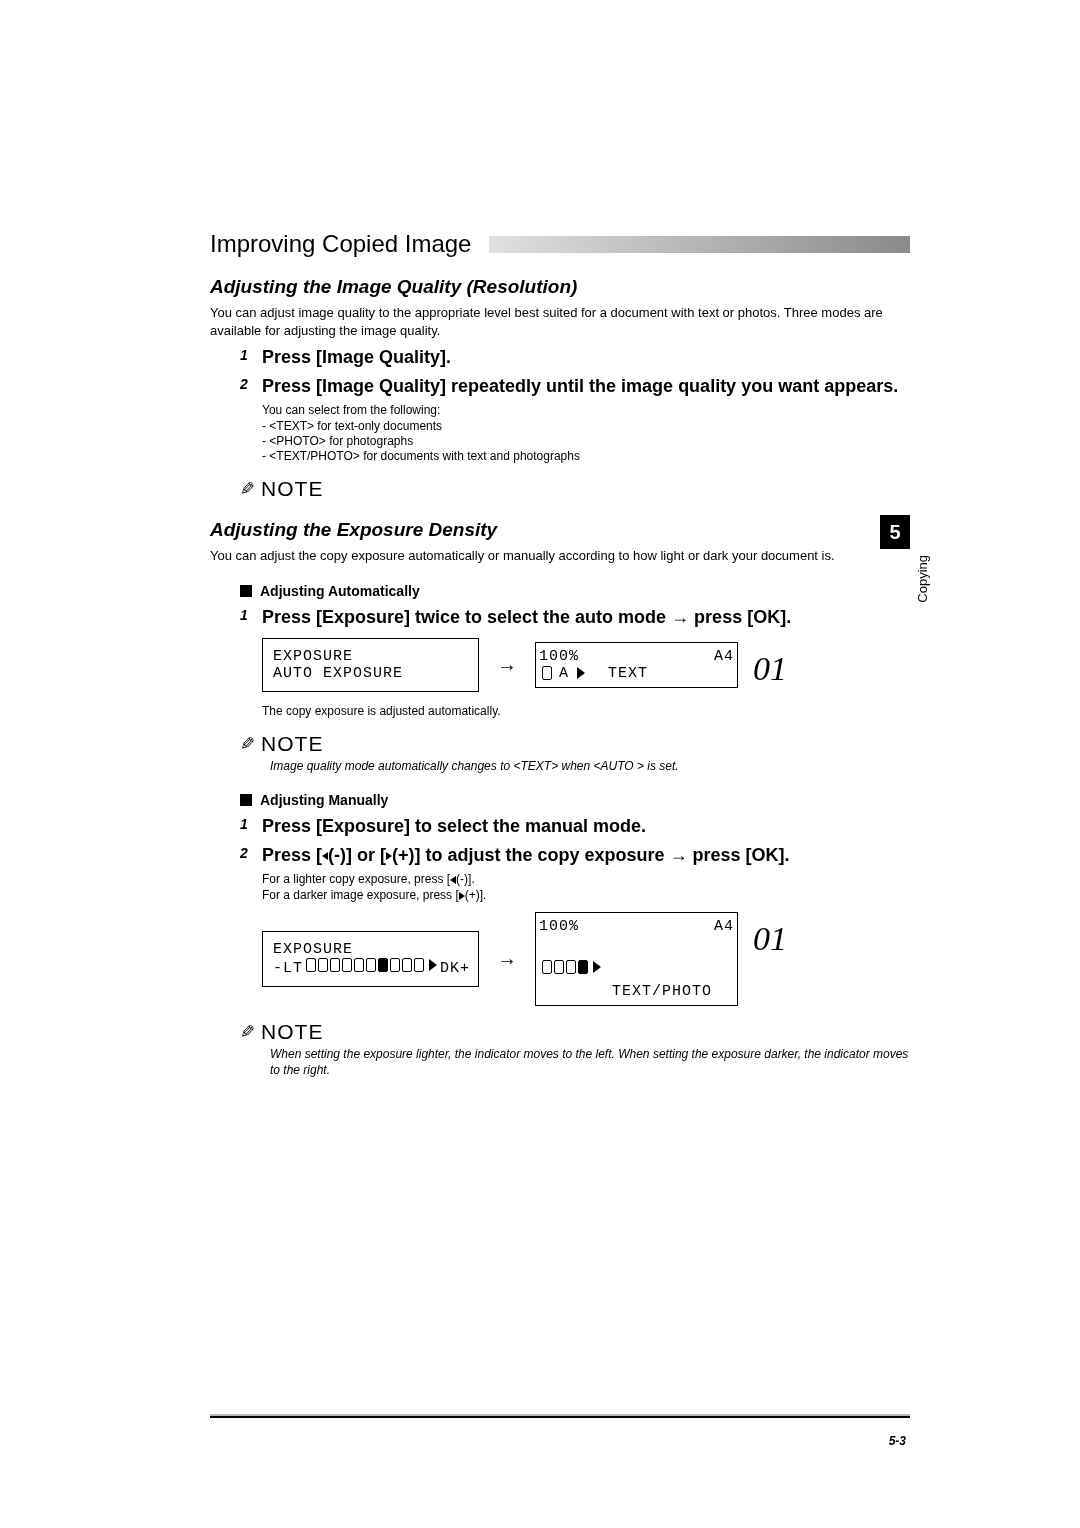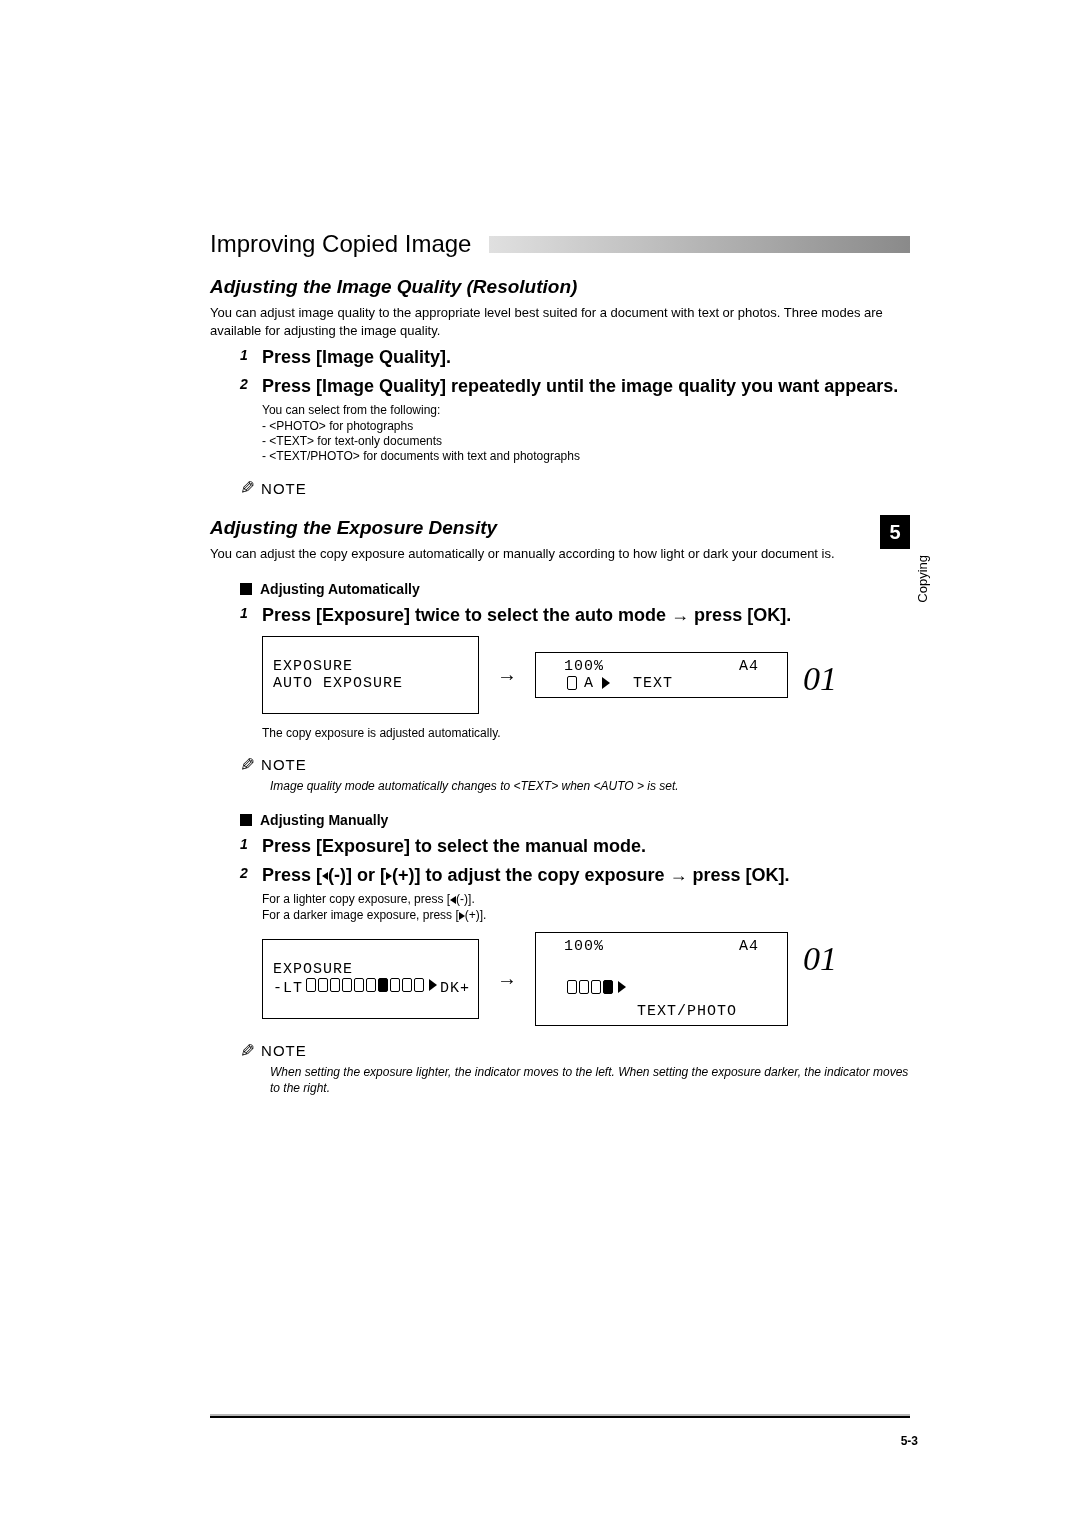--- a/index.html
+++ b/index.html
@@ -65,21 +65,21 @@
   .dash-item {
     margin: 1px 0 1px 52px;
     font-size: 12px;
   }
   .note-row {
     display: flex;
     align-items: center;
     margin: 14px 0 2px 30px;
   }
   .note-label {
-    font-size: 15px;
+    font-size: 21px;
     letter-spacing: 1px;
   }
   .note-icon {
     display: inline-block;
     margin-right: 6px;
     font-size: 18px;
     transform: scaleX(-1);
   }
   .note-body {
     font-style: italic;
@@ -102,36 +102,36 @@
     font-weight: bold;
     font-size: 14px;
   }
   .code-display-row {
     display: flex;
     align-items: center;
     margin: 10px 0 12px 52px;
   }
   .lcd-box {
     border: 1.5px solid #000;
-    padding: 21px 10px;
+    padding: 9px 10px;
     width: 195px;
   }
   .lcd-line {
     font-family: "Courier New", monospace;
     font-size: 15px;
     letter-spacing: 1px;
     white-space: nowrap;
   }
   .arrow {
     margin: 0 18px;
     font-size: 20px;
   }
   .lcd-box-r {
     border: 1.5px solid #000;
-    padding: 5px 28px;
+    padding: 5px 3px;
     width: 195px;
     position: relative;
   }
   .lcd-box-r .top-row {
     display: flex;
     justify-content: space-between;
     font-family: "Courier New", monospace;
     font-size: 15px;
     letter-spacing: 1px;
   }
@@ -213,24 +213,25 @@
     position: absolute;
     left: 210px;
     right: 170px;
     bottom: 110px;
     border-top: 2.5px solid #000;
     height: 0;
     box-shadow: 0 -2px 0 #b8b8b8;
   }
   .page-num {
     position: absolute;
-    right: 162px;
+    right: 174px;
     bottom: 80px;
     font-size: 12px;
     font-weight: bold;
+    font-style: italic;
   }
 </style>
 </head>
 <body>
 
 <div class="page">
 
   <div class="h1-bar">
     <div class="h1">Improving Copied Image</div>
     <div class="h1-fade"></div>
@@ -241,22 +242,22 @@
 
   <div class="step-row">
     <div class="step-num">1</div>
     <div class="step-text">Press [Image Quality].</div>
   </div>
   <div class="step-row">
     <div class="step-num">2</div>
     <div class="step-text">Press [Image Quality] repeatedly until the image quality you want appears.</div>
   </div>
   <div class="sub-text">You can select from the following:</div>
+  <div class="dash-item">-  &lt;TEXT&gt; for text-only documents</div>
   <div class="dash-item">-  &lt;PHOTO&gt; for photographs</div>
-  <div class="dash-item">-  &lt;TEXT&gt; for text-only documents</div>
   <div class="dash-item">-  &lt;TEXT/PHOTO&gt; for documents with text and photographs</div>
 
   <div class="note-row">
     <span class="note-icon">✎</span>
     <span class="note-label">NOTE</span>
   </div>
 
   <div class="h2" style="margin-top:18px;">Adjusting the Exposure Density</div>
   <p class="body-text">You can adjust the copy exposure automatically or manually according to how light or dark your document is.</p>
 

